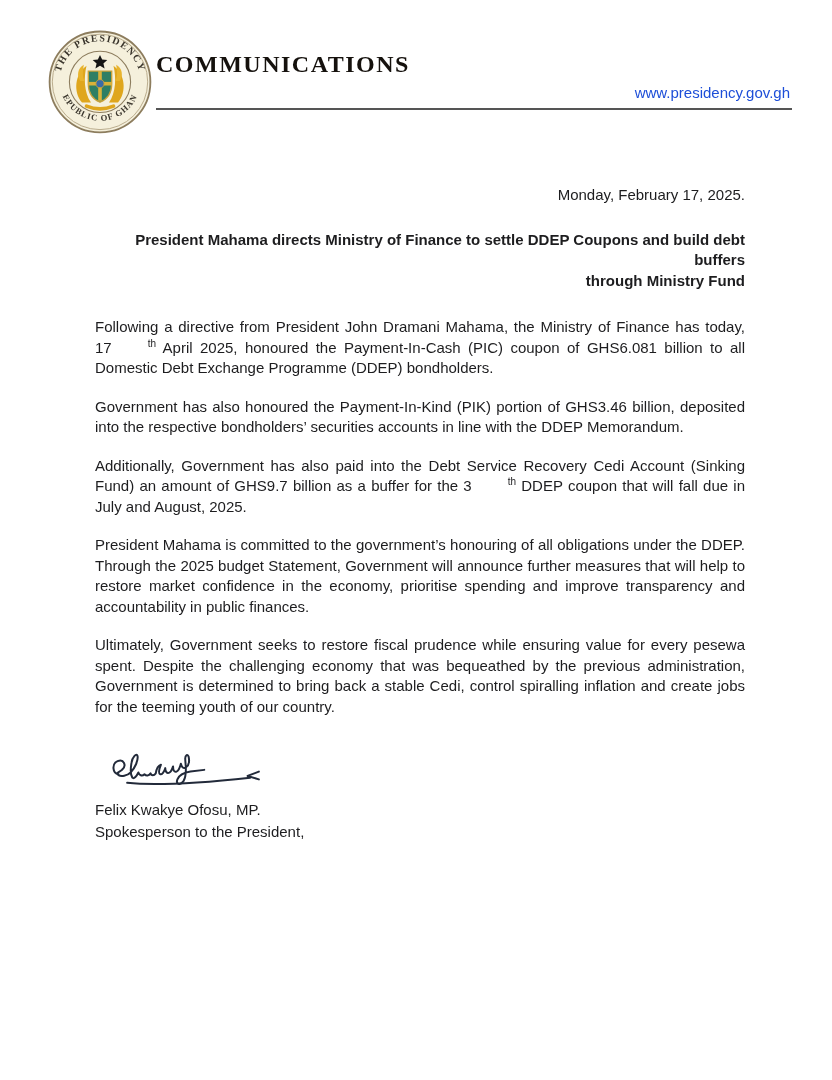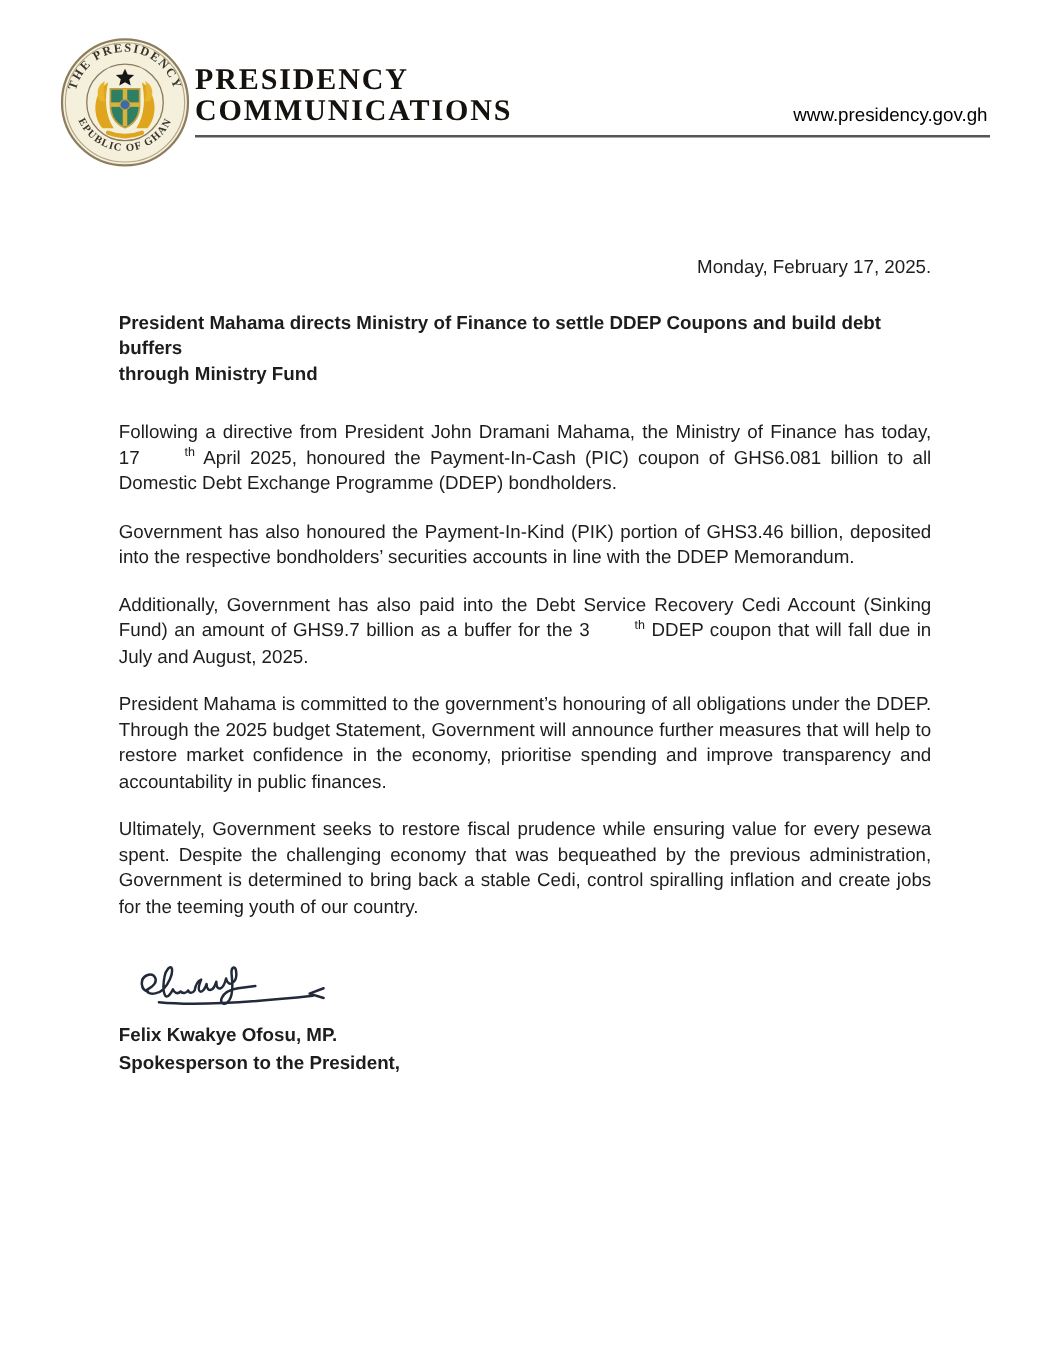--- a/index.html
+++ b/index.html
@@ -7,33 +7,33 @@
     position:relative;width:832px;height:1080px;background:#ffffff;
     font-family:"Liberation Sans", sans-serif;color:#1d1d1f;overflow:hidden;
   }
   
   .seal{position:absolute;left:46px;top:26px;width:108px;height:110px;}
   .brand{
     position:absolute;left:156px;top:52px;
     font-family:"Liberation Serif", serif;font-weight:700;
     font-size:24px;line-height:25px;letter-spacing:1.5px;color:#15110d;
   }
-  .website{position:absolute;right:42px;top:84px;font-size:15px;color:#000000;}
+  .website{position:absolute;right:42px;top:84px;font-size:15px;color:#1d4ed8;}
   .rule{position:absolute;left:156px;right:40px;top:108px;border-top:2px solid #555;height:0;}
   
-  .doc{position:absolute;left:95px;top:204px;width:650px;font-size:15px;line-height:20.5px;}
+  .doc{position:absolute;left:95px;top:185px;width:650px;font-size:15px;line-height:20.5px;}
   .date{text-align:right;margin:0 0 24px 0;}
-  .title{text-align:left;font-weight:700;margin:0 0 26px 0;}
+  .title{text-align:right;font-weight:700;margin:0 0 26px 0;}
   .title div{display:block;}
   p.body{ text-align:justify;margin:0 0 18px 0;}
   p.body sup{font-size:10px;line-height:0;vertical-align:super;margin-left:36px;}
   
   .sig-block{margin-top:26px;}
   .sig-svg{display:block;margin-left:8px;width:180px;height:52px;}
-  .signatory{font-weight:700;line-height:21.5px;margin-top:4px;}
+  .signatory{font-weight:400;line-height:21.5px;margin-top:4px;}
 </style>
 </head>
 <body>
 
 <div class="page">
 
   <svg class="seal" viewBox="0 0 120 120" xmlns="http://www.w3.org/2000/svg" aria-hidden="true">
     <circle cx="60" cy="61" r="56" fill="#f5f0dc" stroke="#8d7d5e" stroke-width="2"></circle>
     <circle cx="60" cy="61" r="53" fill="none" stroke="#b3a584" stroke-width="1"></circle>
     <circle cx="60" cy="61" r="34" fill="none" stroke="#8d7d5e" stroke-width="1.2"></circle>
@@ -56,21 +56,20 @@
       <path d="M60,31 l2.4,5.2 5.7,0.5 -4.3,3.8 1.3,5.6 -5.1,-3 -5.1,3 1.3,-5.6 -4.3,-3.8 5.7,-0.5 Z" fill="#161616"></path>
       <path d="M47,49 h26 v14 c0,12 -7,18 -13,20.5 C54,81 47,75 47,63 Z" fill="#2e7f64" stroke="#c8a13a" stroke-width="1.5"></path>
       <rect x="58" y="49" width="4" height="33" fill="#d9b23a"></rect>
       <rect x="47" y="61" width="26" height="4" fill="#d9b23a"></rect>
       <circle cx="60" cy="63" r="4.5" fill="#3a6ca8" stroke="#c8a13a" stroke-width="1"></circle>
       <path d="M45,88 Q60,94 75,88" fill="none" stroke="#dfa61d" stroke-width="4" stroke-linecap="round"></path>
     </g>
   </svg>
 
   <div class="brand">
-    <div>PRESIDENCY</div>
     <div>COMMUNICATIONS</div>
   </div>
 
   <div class="website">www.presidency.gov.gh</div>
 
   <div class="rule"></div>
 
   <main class="doc">
 
     <p class="date">Monday, February 17, 2025.</p>

